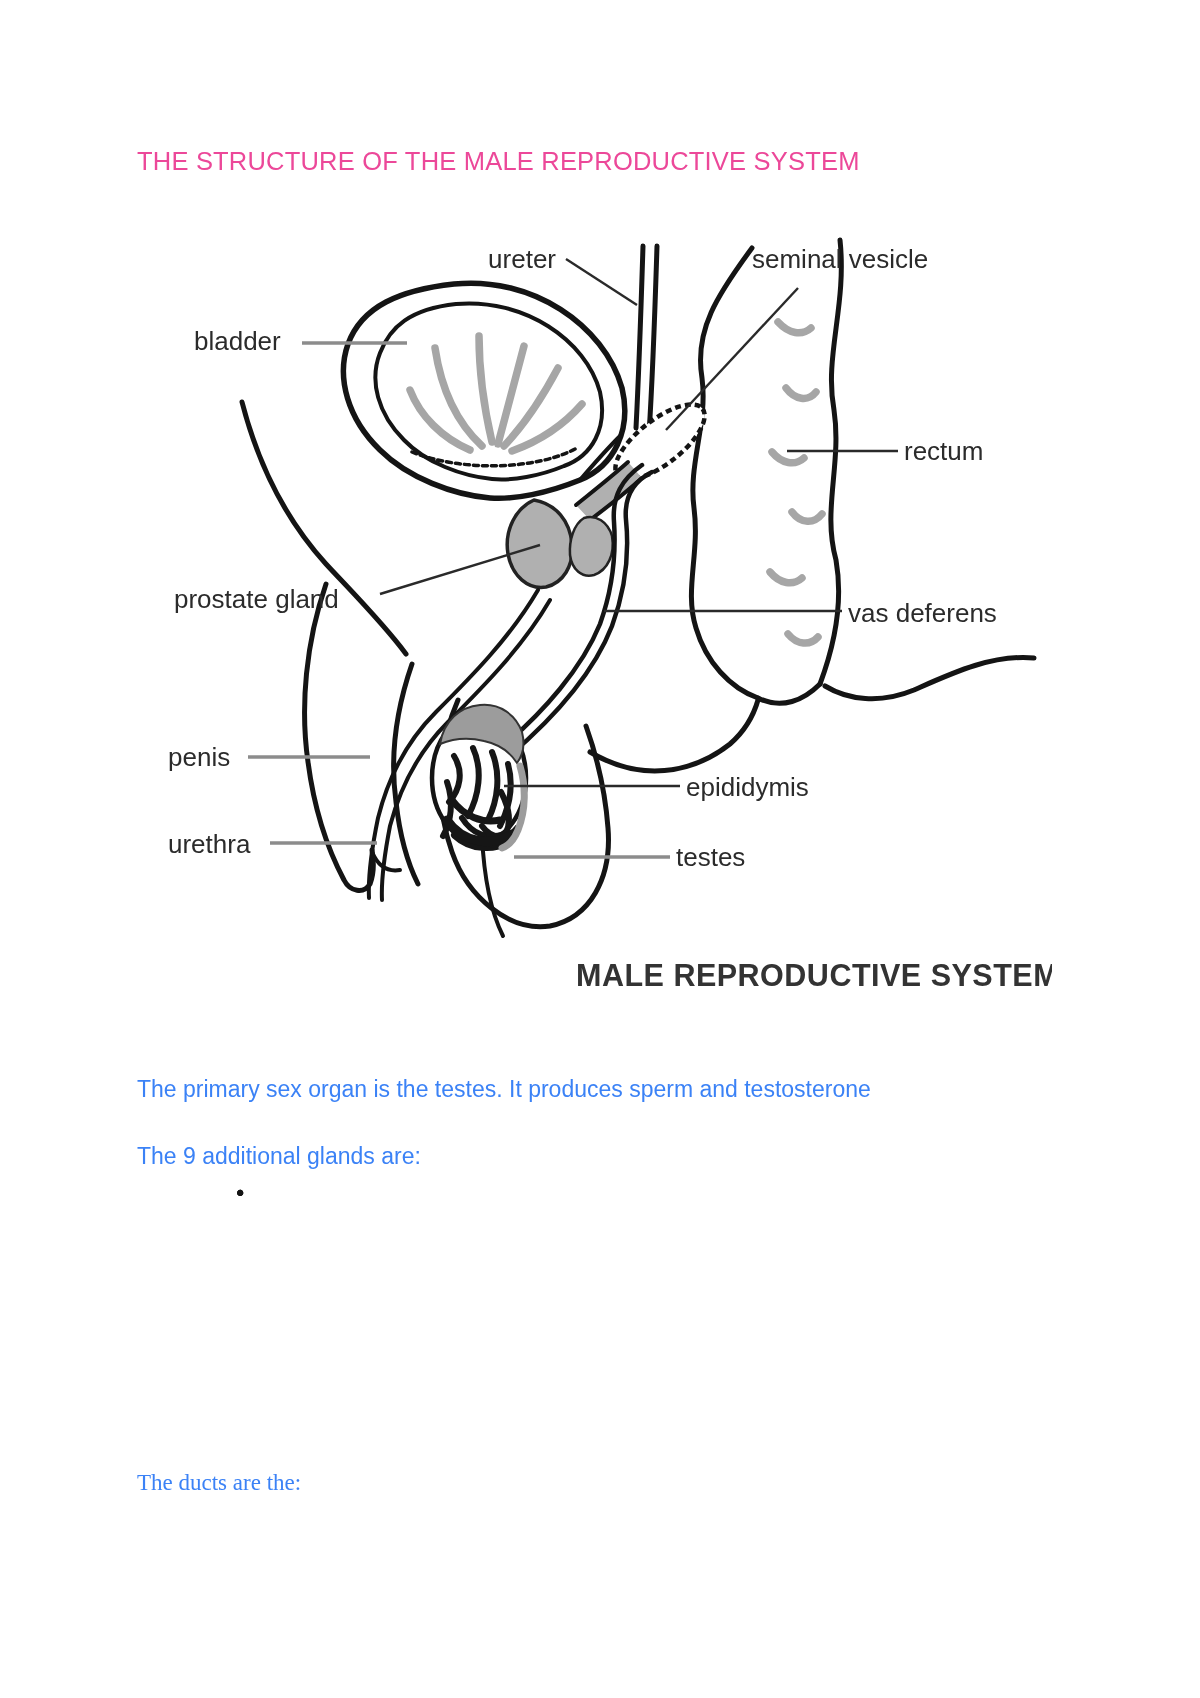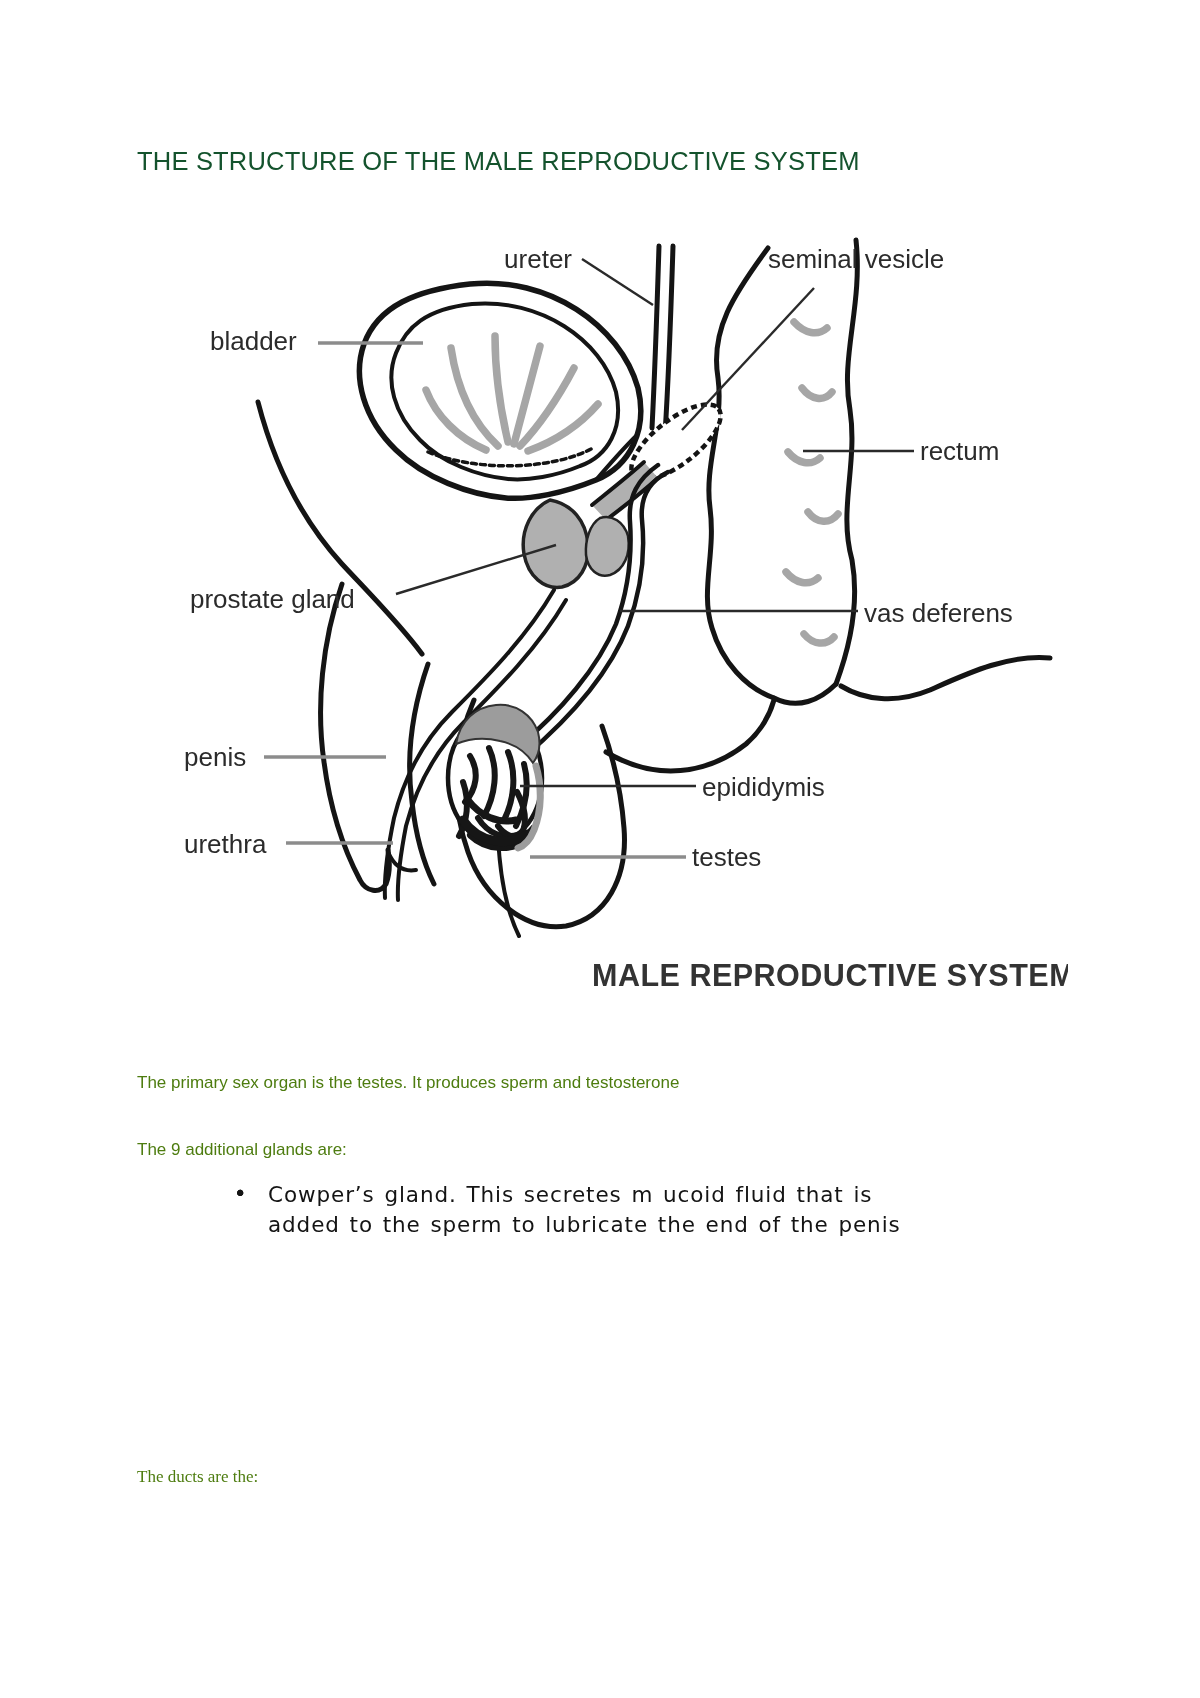--- a/index.html
+++ b/index.html
@@ -8,34 +8,34 @@
     width:1200px;height:1698px;
     background:#ffffff;
     margin:0 auto;
     font-family:"Liberation Sans",sans-serif;
     color:#151515;
     overflow:hidden;
   }
   .title{
     position:absolute;left:137px;top:130px;
     font-size:25.5px;font-weight:500;letter-spacing:0.2px;
-    color:#14532d;white-space:nowrap;
+    color:#ec4899;white-space:nowrap;
   }
-  .diagram{position:absolute;left:138px;top:195px;width:930px;height:810px;}
+  .diagram{position:absolute;left:122px;top:195px;width:930px;height:810px;}
   .diagram svg{display:block;width:100%;height:100%;}
   .organ{fill:none;stroke:#141414;stroke-width:5;stroke-linecap:round;stroke-linejoin:round;}
   .organ.thin{stroke-width:4;}
   .gray-mark{fill:none;stroke:#a6a6a6;stroke-width:7.5;stroke-linecap:round;}
   .pointer-black{stroke:#2a2a2a;stroke-width:2.4;}
   .pointer-gray{stroke:#8c8c8c;stroke-width:3.6;}
   .dlabel{font-family:"Liberation Sans",sans-serif;font-size:26px;fill:#2b2b2b;}
   .dcaption{font-family:"Liberation Sans",sans-serif;font-size:30.5px;font-weight:bold;fill:#333;letter-spacing:0.5px;}
   .para{
     position:absolute;left:137px;
-    font-size:17px;line-height:28px;color:#4d7c0f;
+    font-size:23px;line-height:28px;color:#3b82f6;
     white-space:nowrap;
   }
   .glands-list{
     position:absolute;left:232px;top:1180px;width:760px;
     list-style:none;margin:0;padding:0;
     font-family:"DejaVu Sans",sans-serif;
     font-size:21.5px;line-height:29.6px;
     letter-spacing:0.9px;word-spacing:2px;
     color:#141414;
   }
@@ -178,20 +178,18 @@
 
   <ul class="glands-list">
     <li>
       <span class="dot">•</span>
     </li>
     <li>
       <span class="dot">•</span>
     </li>
     <li>
       <span class="dot">•</span>
-      <span class="btxt">Cowper’s gland. This secretes m ucoid fluid that is
-added to the sperm to lubricate the end of the penis</span>
     </li>
   </ul>
 
   <p class="para" style="top:1446px;font-family:Liberation Serif, serif;">The ducts are the:</p>
 
 </div>
 
 </body></html>

